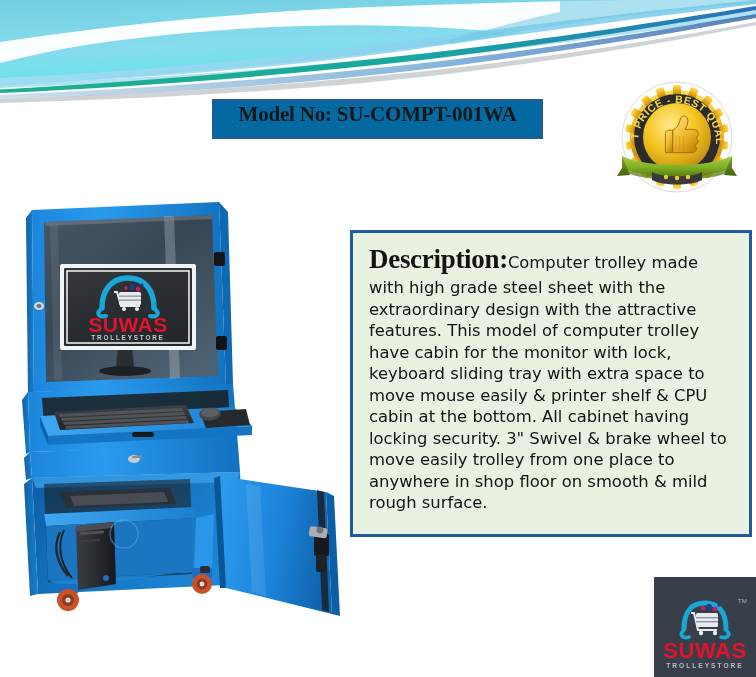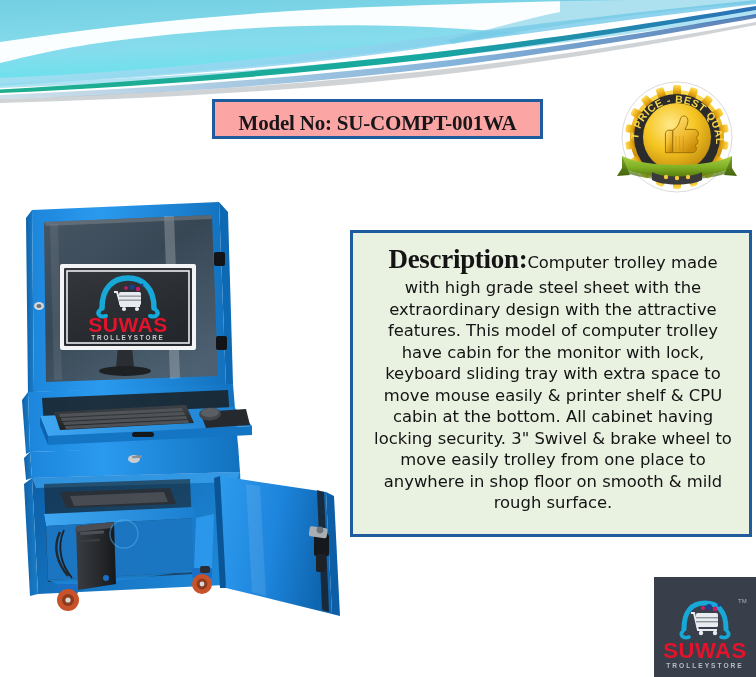--- a/index.html
+++ b/index.html
@@ -34,24 +34,24 @@
     pointer-events: none;
   }
 
   
   #model-banner {
     position: absolute;
     left: 212px;
     top: 99px;
     width: 331px;
     height: 40px;
-    background: #fca5a5;
+    background: #0369a1;
     border: 3px solid #1f5c9e;
     display: flex;
-    align-items: flex-end;
+    align-items: flex-start;
     justify-content: center;
   }
   #model-banner .banner-text {
     font-family: "Liberation Serif", serif;
     font-weight: bold;
     font-size: 21px;
     color: #17171a;
     letter-spacing: -0.2px;
     white-space: nowrap;
   }
@@ -74,21 +74,21 @@
     height: 307px;
     background: #e9f1e1;
     border: 3px solid #1f5c9e;
     padding: 9px 12px 6px 16px;
   }
   #description-text {
     font-family: "DejaVu Sans", sans-serif;
     font-size: 16.4px;
     line-height: 1.31;
     color: #141414;
-    text-align: center;
+    text-align: left;
   }
   #description-text .desc-head {
     font-family: "Liberation Serif", serif;
     font-weight: bold;
     font-size: 27px;
     letter-spacing: -0.3px;
   }
 
   
   #product-photo {

